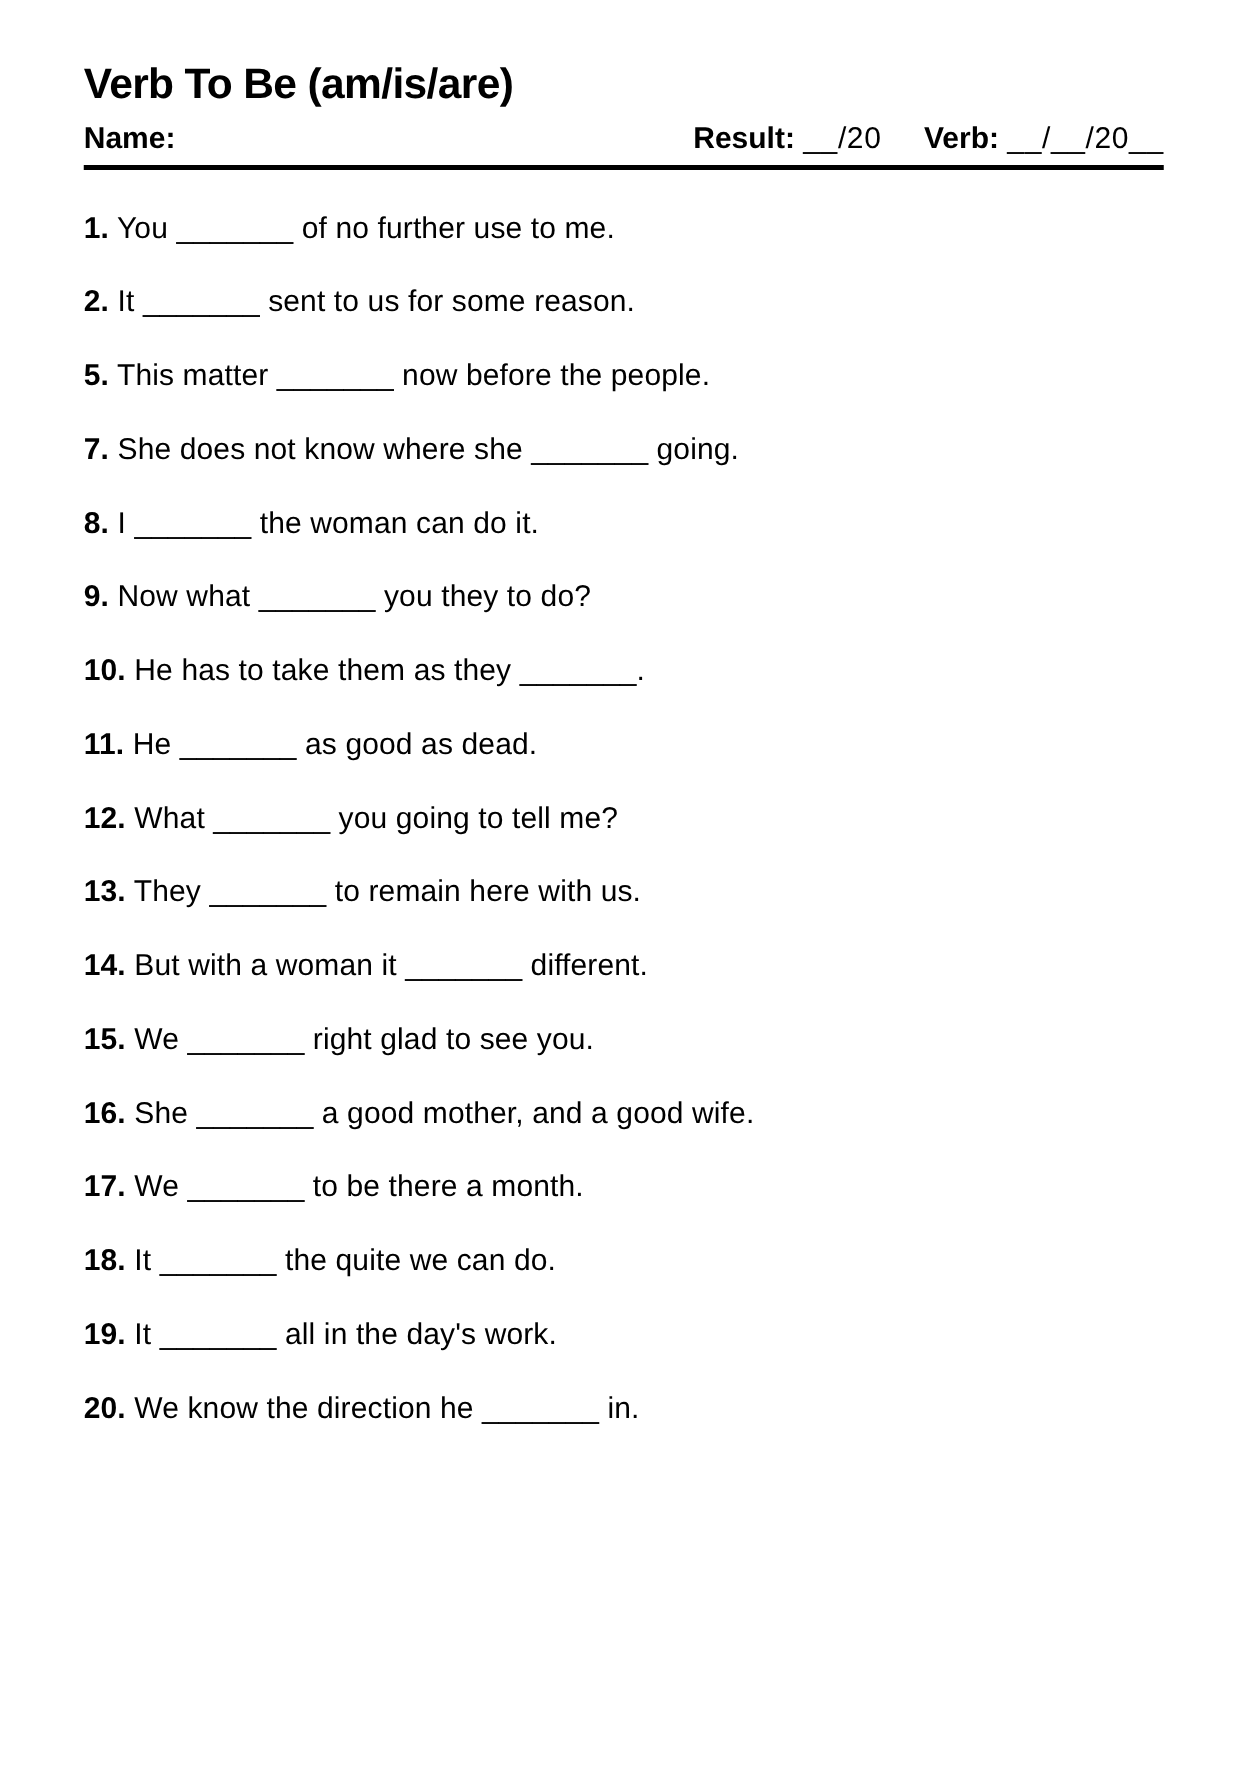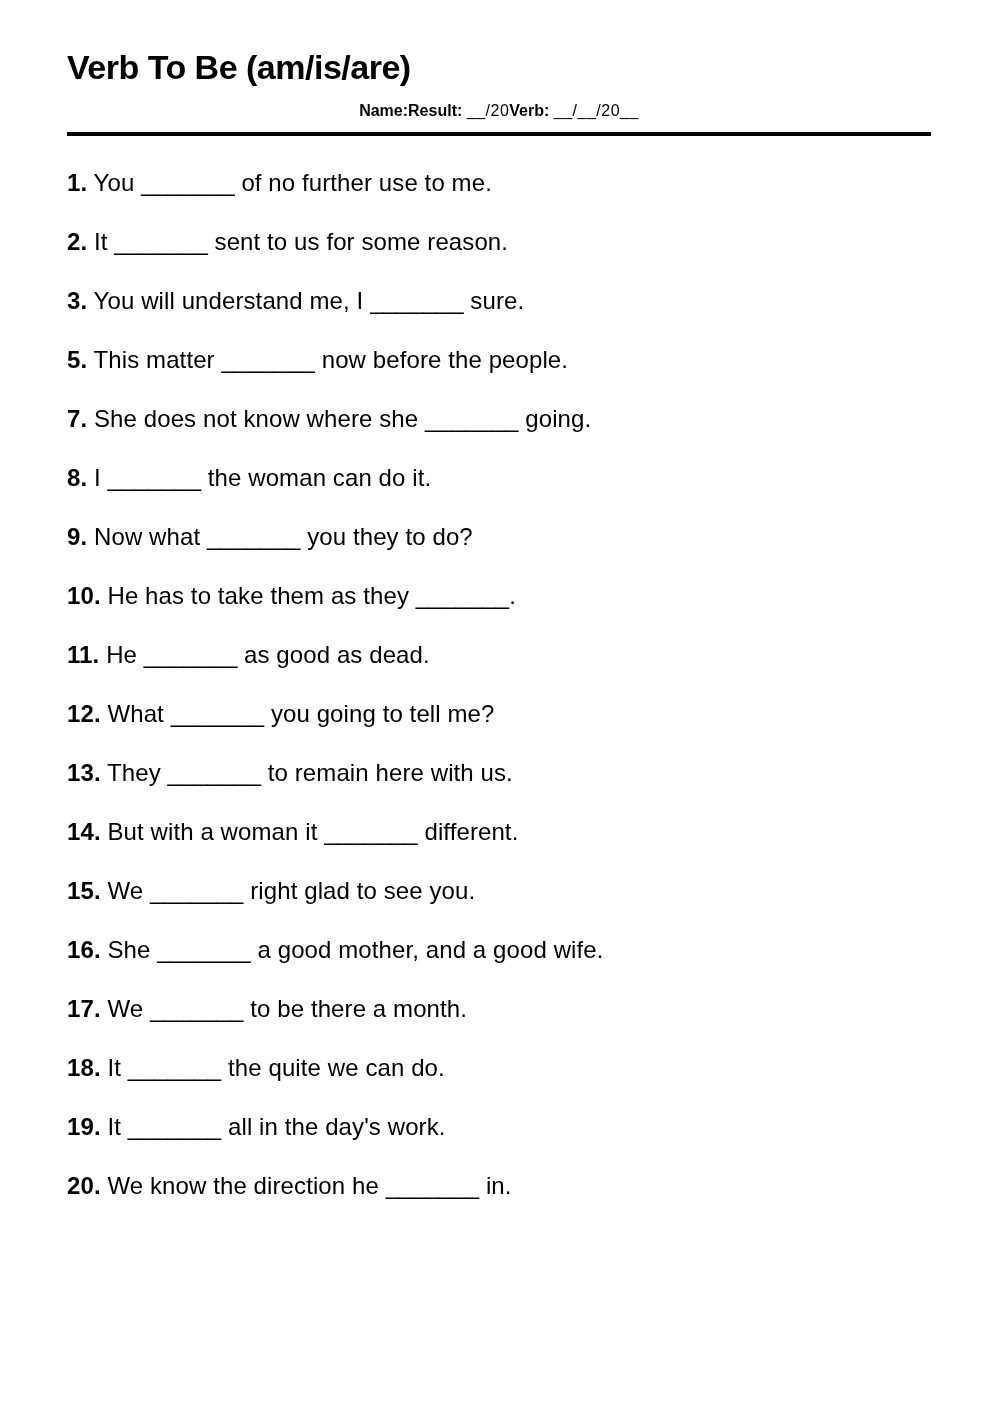--- a/index.html
+++ b/index.html
@@ -20,28 +20,29 @@
   }
   .title {
     font-size: 34px;
     font-weight: bold;
     line-height: 38px;
     margin: 0 0 13px 0;
     letter-spacing: -0.5px;
   }
   .header-row {
     display: flex;
-    justify-content: center;
+    justify-content: space-between;
     align-items: baseline;
-    font-size: 16px;
+    font-size: 24px;
     line-height: 24px;
     margin-bottom: 9px;
   }
   .header-right {
     display: flex;
+    gap: 34px;
   }
   .label { font-weight: bold; }
   .value { font-weight: normal; letter-spacing: 0.5px; }
   .rule {
     height: 4px;
     background: #000000;
     width: 100%;
   }
   .questions {
     margin-top: 34px;
@@ -77,21 +78,20 @@
         <span class="value">__/__/20__</span>
       </div>
     </div>
   </div>
 
   <div class="rule"></div>
 
   <div class="questions">
       <div class="question"><span class="qnum">1.</span> <span>You</span> <span class="qblank">_______</span> <span>of no further use to me.</span></div>
       <div class="question"><span class="qnum">2.</span> <span>It</span> <span class="qblank">_______</span> <span>sent to us for some reason.</span></div>
-      <div class="question"><span class="qnum">3.</span> <span>You will understand me, I</span> <span class="qblank">_______</span> <span>sure.</span></div>
       <div class="question"><span class="qnum">5.</span> <span>This matter</span> <span class="qblank">_______</span> <span>now before the people.</span></div>
       <div class="question"><span class="qnum">7.</span> <span>She does not know where she</span> <span class="qblank">_______</span> <span>going.</span></div>
       <div class="question"><span class="qnum">8.</span> <span>I</span> <span class="qblank">_______</span> <span>the woman can do it.</span></div>
       <div class="question"><span class="qnum">9.</span> <span>Now what</span> <span class="qblank">_______</span> <span>you they to do?</span></div>
       <div class="question"><span class="qnum">10.</span> <span>He has to take them as they</span> <span class="qblank">_______</span><span>.</span></div>
       <div class="question"><span class="qnum">11.</span> <span>He</span> <span class="qblank">_______</span> <span>as good as dead.</span></div>
       <div class="question"><span class="qnum">12.</span> <span>What</span> <span class="qblank">_______</span> <span>you going to tell me?</span></div>
       <div class="question"><span class="qnum">13.</span> <span>They</span> <span class="qblank">_______</span> <span>to remain here with us.</span></div>
       <div class="question"><span class="qnum">14.</span> <span>But with a woman it</span> <span class="qblank">_______</span> <span>different.</span></div>
       <div class="question"><span class="qnum">15.</span> <span>We</span> <span class="qblank">_______</span> <span>right glad to see you.</span></div>

